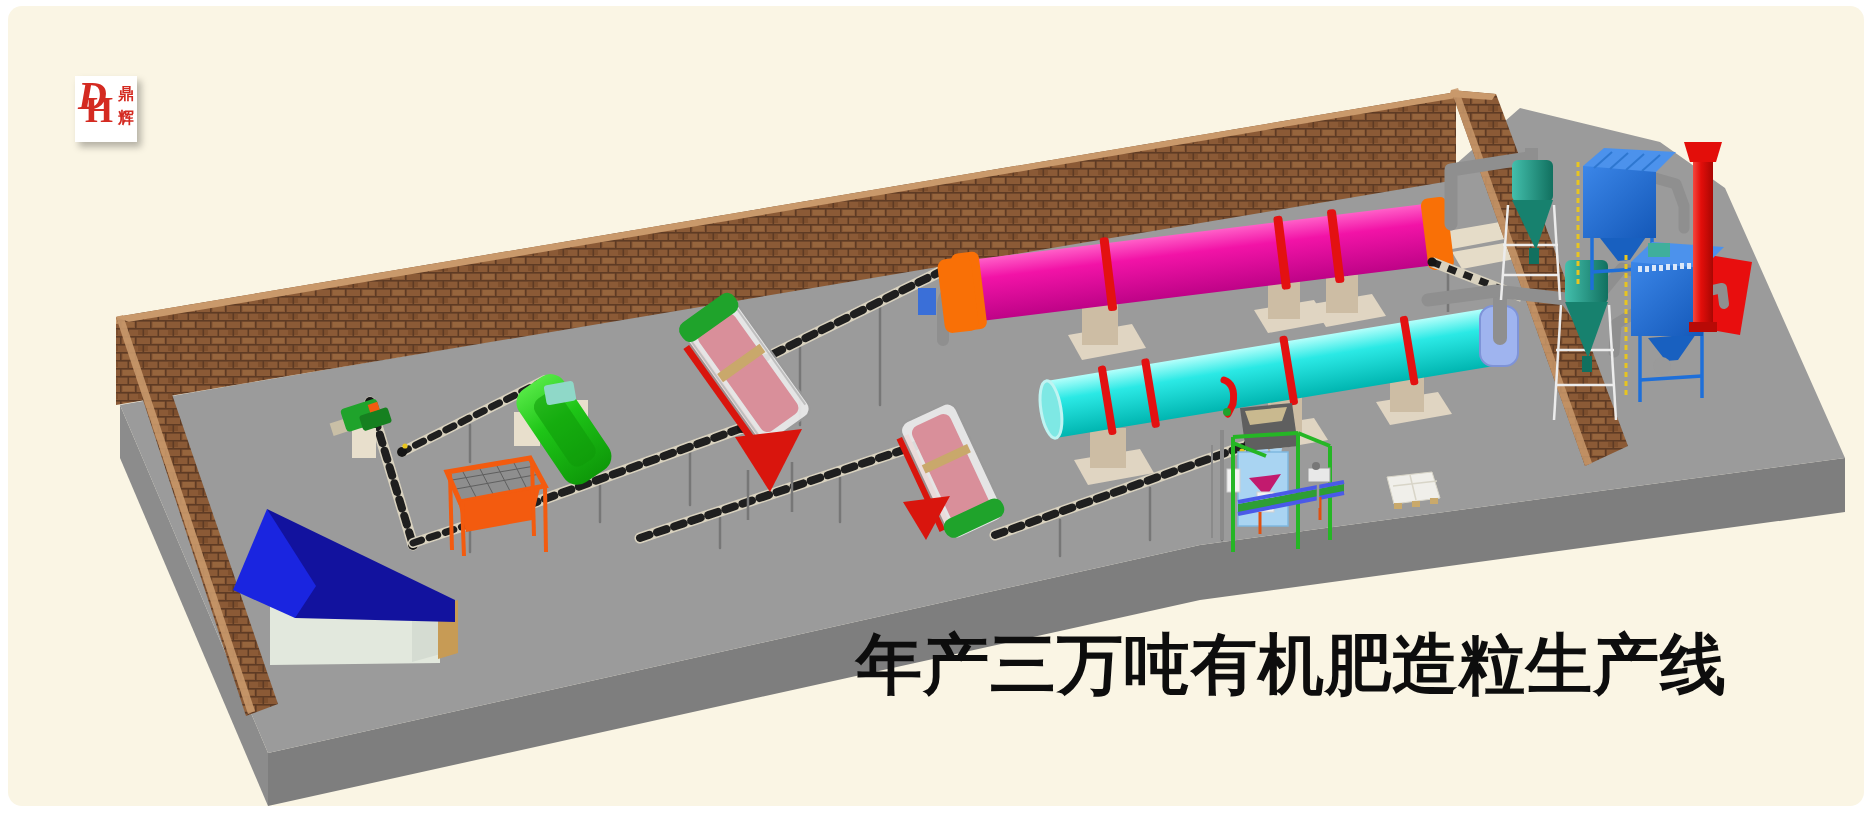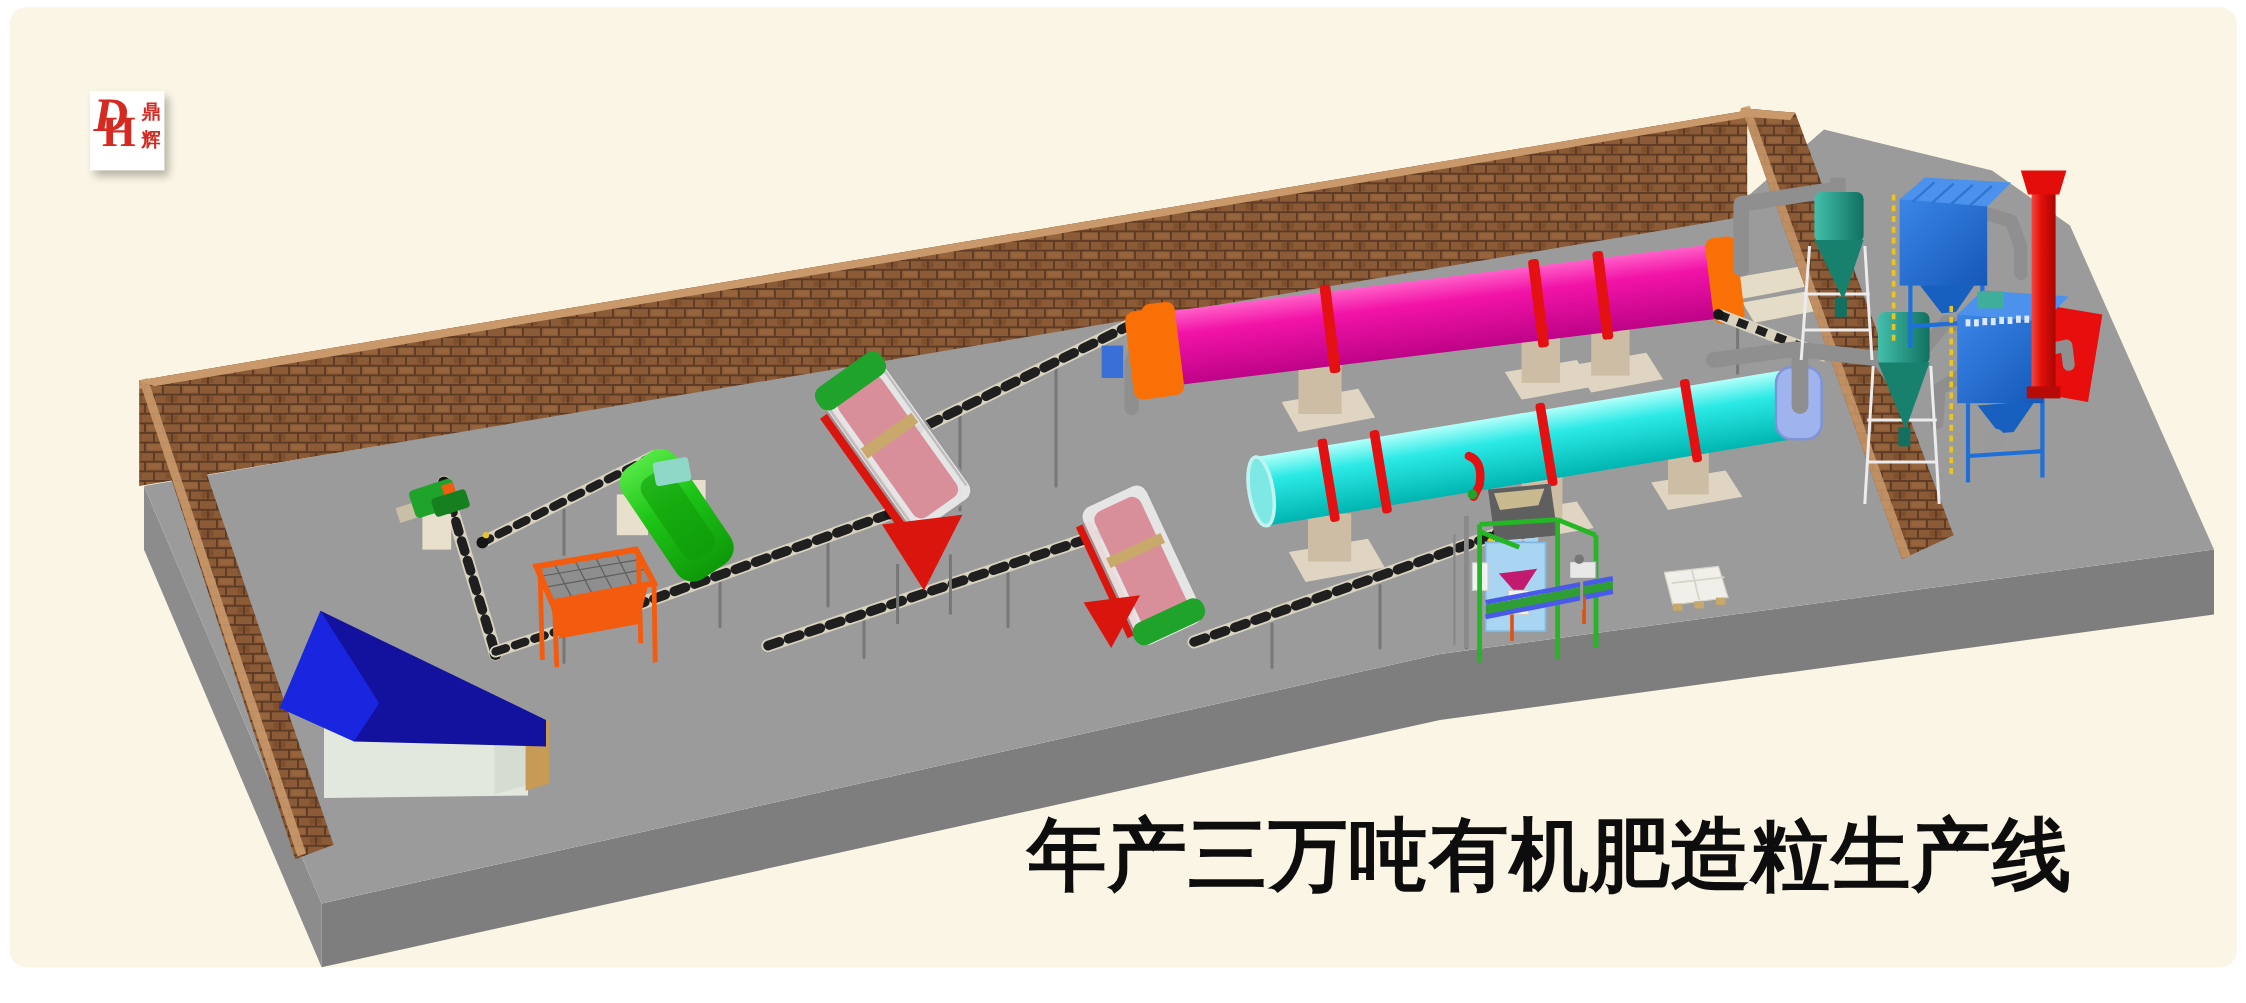--- a/index.html
+++ b/index.html
@@ -4,21 +4,21 @@
 <style>
   html,body{margin:0;padding:0;}
   body{
     width:1872px;height:836px;position:relative;overflow:hidden;
     background:#FFFFFF;
     font-family:"Liberation Sans","DejaVu Sans",sans-serif;
   }
   #stage{position:absolute;left:0;top:0;width:1872px;height:836px;}
   #scene-svg{position:absolute;left:0;top:0;}
   #plant-title{
-    position:absolute;left:856px;top:668px;
+    position:absolute;left:856px;top:620px;
     font-size:66px;font-weight:700;letter-spacing:1px;
     color:#0D0D0D;white-space:nowrap;
     font-family:"Liberation Sans","DejaVu Sans",sans-serif;
   }
   #logo{
     position:absolute;left:75px;top:76px;width:62px;height:66px;
     background:#FFFFFF;box-shadow:4px 5px 7px rgba(0,0,0,0.28);
   }
   #logo .mono-d{
     position:absolute;left:3px;top:0px;font-family:"Liberation Serif","DejaVu Serif",serif;

